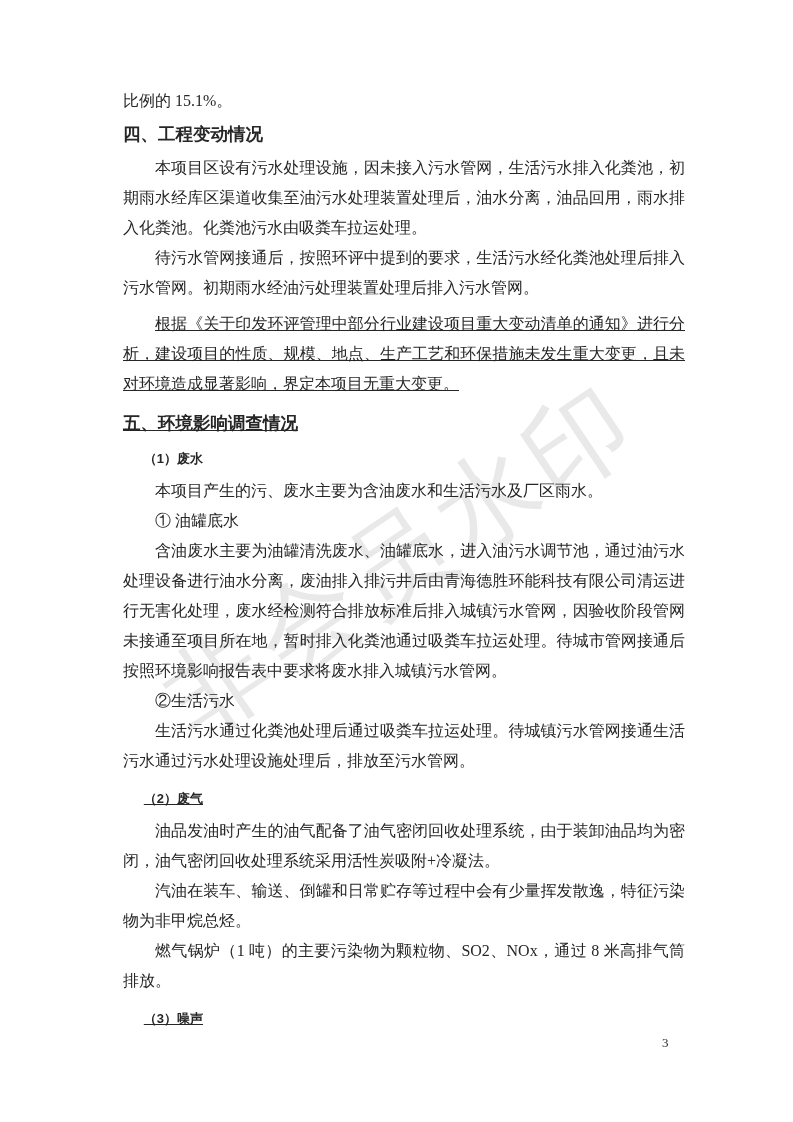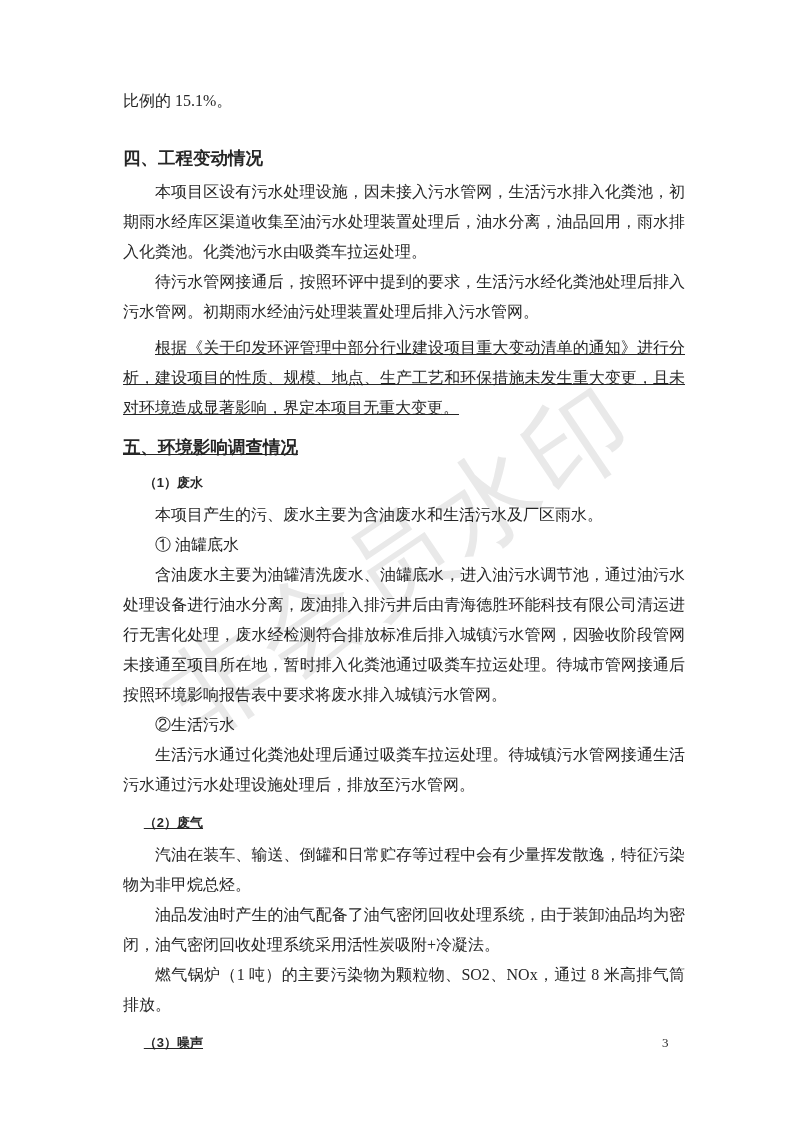--- a/index.html
+++ b/index.html
@@ -50,21 +50,20 @@
   }
   .para-noindent {
     text-indent: 0;
   }
   .h-main {
     font-weight: bold;
     font-size: 17.5px;
     line-height: 37px;
     text-align: left;
     font-family: "Liberation Sans", "DejaVu Sans", sans-serif;
-    margin-top: 24px;
   }
   .h-sub {
     font-weight: bold;
     font-size: 13px;
     line-height: 34px;
     text-indent: 1.6em;
     text-align: left;
     font-family: "Liberation Sans", "DejaVu Sans", sans-serif;
   }
   .sp-before { margin-top: 6px; text-decoration: underline; }
@@ -108,23 +107,23 @@
     <p class="item-head">① 油罐底水</p>
 
     <p class="para">含油废水主要为油罐清洗废水、油罐底水，进入油污水调节池，通过油污水处理设备进行油水分离，废油排入排污井后由青海德胜环能科技有限公司清运进行无害化处理，废水经检测符合排放标准后排入城镇污水管网，因验收阶段管网未接通至项目所在地，暂时排入化粪池通过吸粪车拉运处理。待城市管网接通后按照环境影响报告表中要求将废水排入城镇污水管网。</p>
 
     <p class="item-head">②生活污水</p>
 
     <p class="para">生活污水通过化粪池处理后通过吸粪车拉运处理。待城镇污水管网接通生活污水通过污水处理设施处理后，排放至污水管网。</p>
 
     <h3 class="h-sub sp-before">（2）废气</h3>
 
+    <p class="para">油品发油时产生的油气配备了油气密闭回收处理系统，由于装卸油品均为密闭，油气密闭回收处理系统采用活性炭吸附+冷凝法。</p>
+
     <p class="para">汽油在装车、输送、倒罐和日常贮存等过程中会有少量挥发散逸，特征污染物为非甲烷总烃。</p>
-
-    <p class="para">油品发油时产生的油气配备了油气密闭回收处理系统，由于装卸油品均为密闭，油气密闭回收处理系统采用活性炭吸附+冷凝法。</p>
 
     <p class="para">燃气锅炉（1 吨）的主要污染物为颗粒物、SO2、NOx，通过 8 米高排气筒排放。</p>
 
     <h3 class="h-sub sp-before">（3）噪声</h3>
 
   </div>
 
   <div class="page-number">3</div>
 
 </div>

